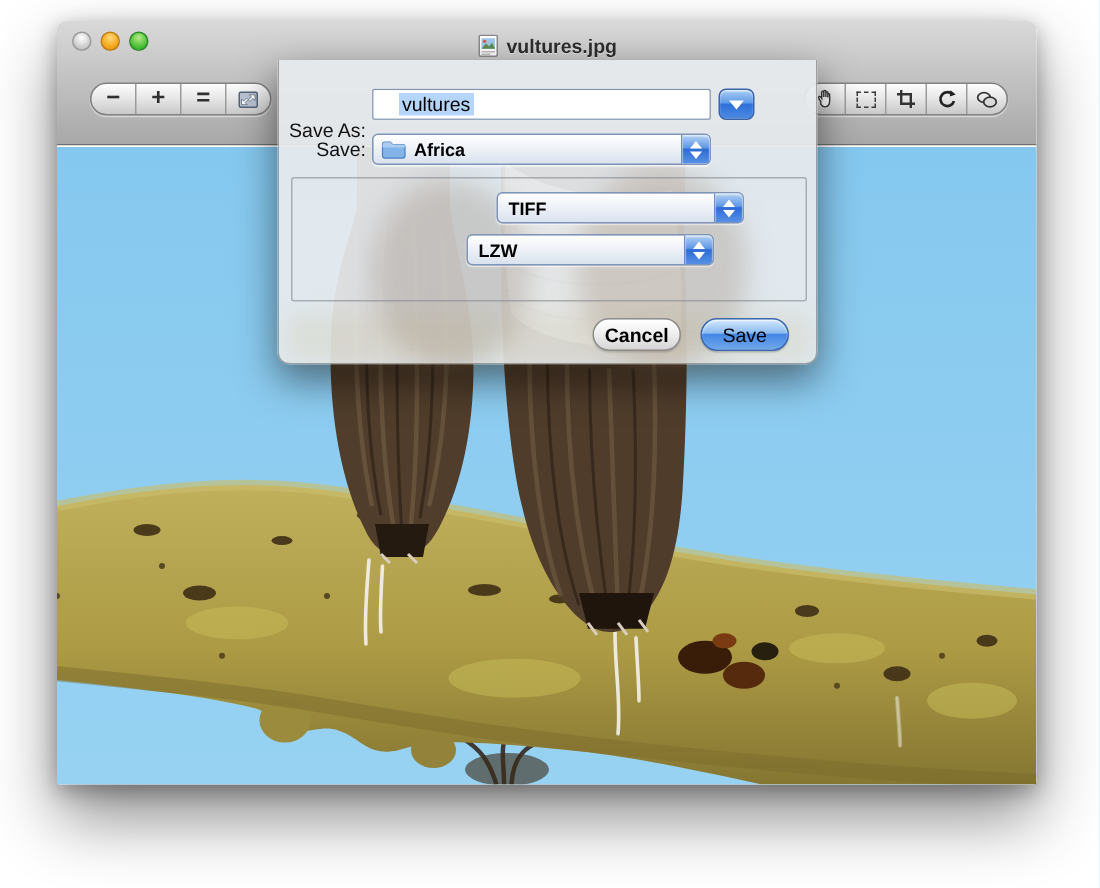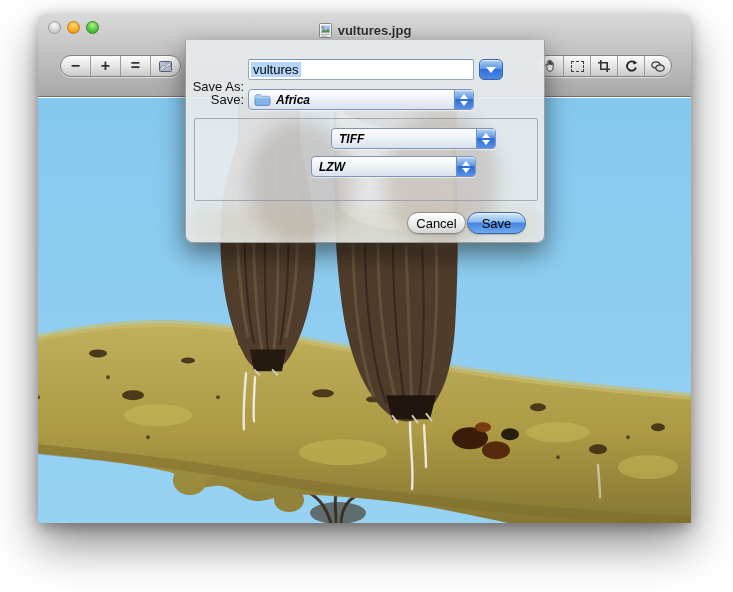--- a/index.html
+++ b/index.html
@@ -48,52 +48,52 @@
     border-radius:0 0 8px 8px;
     box-shadow:0 10px 26px rgba(0,0,0,.5);}
   .ghost{position:absolute;border-radius:50%;filter:blur(9px);pointer-events:none;}
   .ghost.g-left{left:62px;top:80px;width:105px;height:125px;background:rgba(112,88,64,.22);}
   .ghost.g-right{left:198px;top:72px;width:115px;height:133px;background:rgba(136,108,78,.25);}
   .ghost.g-branch{left:4px;top:168px;width:352px;height:34px;border-radius:12px;background:rgba(186,166,96,.14);filter:blur(7px);}
 
   .sheet .lbl{position:absolute;font-size:13px;color:#111;text-align:right;}
   .field{position:absolute;left:62px;top:19px;width:226px;height:21px;background:#fff;
     border:1px solid #94a7bd;border-top-color:#7d93ad;border-radius:2px;
-    font-size:13px;color:#000;display:flex;align-items:center;padding-left:2px;}
+    font-size:13px;color:#000;display:flex;align-items:center;padding-left:17px;}
   .field .sel{background:#b6d5fb;padding:0 2px;}
   .disclosure{position:absolute;left:293px;top:19px;width:24px;height:21px;border-radius:5px;
     background:linear-gradient(#a8cdf4,#5f9ae8 45%,#2f6fd8 50%,#4d8ae4);
     border:1px solid #3a62a8;display:flex;align-items:center;justify-content:center;
     box-shadow:inset 0 1px 1px rgba(255,255,255,.7);}
   .tri-down{width:0;height:0;border-left:5px solid transparent;border-right:5px solid transparent;border-top:6px solid #fff;}
 
   .popup{position:absolute;height:21px;border:1px solid #7f94b8;border-radius:4px;
     background:linear-gradient(#ffffff,#e9eef5 60%,#d9e2ee);
     display:flex;align-items:center;font-size:12px;font-weight:bold;color:#000;
-    box-shadow:0 1px 1px rgba(255,255,255,.6);font-style:italic;}
+    box-shadow:0 1px 1px rgba(255,255,255,.6);}
   .popup .val{flex:1;padding-left:7px;white-space:nowrap;overflow:hidden;}
   .popup .cap{width:19px;align-self:stretch;border-left:1px solid #6c8cc4;border-radius:0 3px 3px 0;
     background:linear-gradient(#b4d2f4,#5f97e6 45%,#2e6cd6 50%,#5690e6);
     display:flex;flex-direction:column;align-items:center;justify-content:center;gap:2px;
     box-shadow:inset 0 1px 1px rgba(255,255,255,.6);}
   .cap .up{width:0;height:0;border-left:4px solid transparent;border-right:4px solid transparent;border-bottom:5px solid #fff;}
   .cap .dn{width:0;height:0;border-left:4px solid transparent;border-right:4px solid transparent;border-top:5px solid #fff;}
   .popup-where{left:62px;top:49px;width:226px;}
   .popup-format{left:125px;top:88px;width:165px;margin-left:20px;}
   .popup-comp{left:125px;top:116px;width:165px;}
   .folder-icon{margin-left:5px;display:inline-flex;}
 
   .groupbox{position:absolute;left:8px;top:78px;width:344px;height:83px;
     border:1px solid rgba(130,135,142,.6);border-radius:2px;}
 
   .btn{position:absolute;top:172px;height:22px;border-radius:11px;font-size:13px;color:#000;
     display:flex;align-items:center;justify-content:center;}
-  .btn-cancel{left:221px;width:59px;
+  .btn-cancel{left:209px;width:59px;
     background:linear-gradient(#ffffff,#f0f0f0 45%,#d5d5d5);
-    border:1px solid #8d8d8d;box-shadow:inset 0 1px 1px rgba(255,255,255,.9),0 1px 1px rgba(0,0,0,.15);}
+    border:1px solid #8d8d8d;box-shadow:inset 0 1px 1px rgba(255,255,255,.9),0 1px 1px rgba(0,0,0,.15);font-weight:bold;}
   .btn-save{left:281px;width:59px;
     background:linear-gradient(#d4e9fb,#8cbbf0 45%,#4386e4 50%,#71a8ec);
     border:1px solid #3b68ae;box-shadow:inset 0 1px 1px rgba(255,255,255,.7),0 1px 1px rgba(0,0,0,.2);}
 </style>
 </head>
 <body>
 
 <div class="window">
 
   <div class="chrome">

